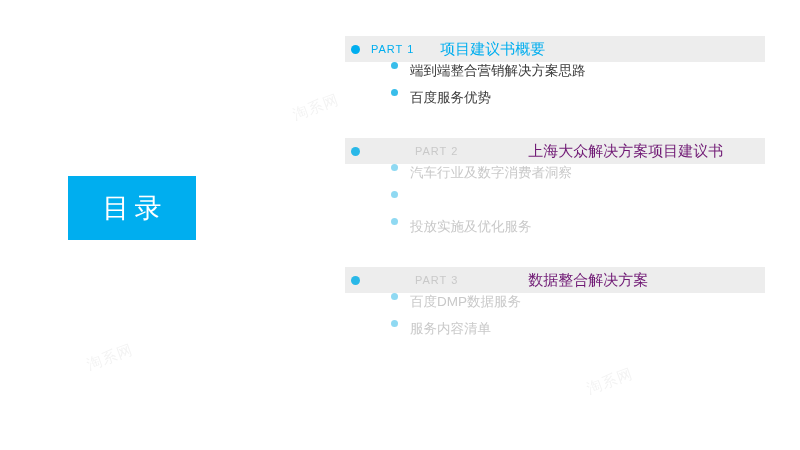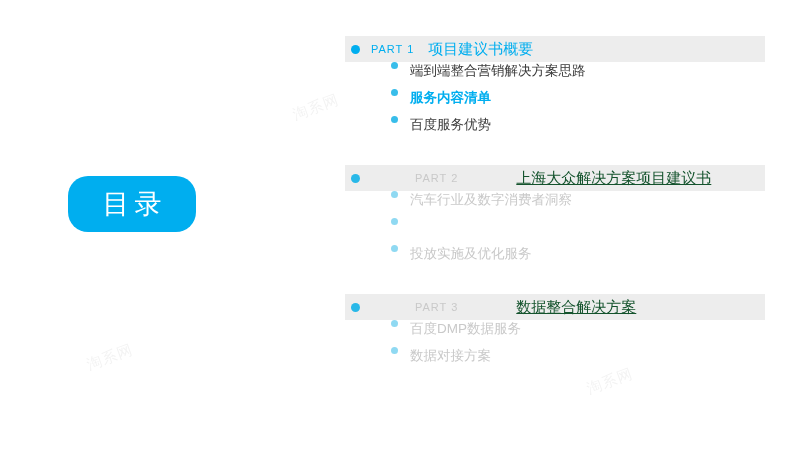--- a/index.html
+++ b/index.html
@@ -20,26 +20,25 @@
     height: 450px;
     background: #ffffff;
   }
 
   
   .toc-badge {
     position: absolute;
     left: 68px;
     top: 176px;
     width: 128px;
-    height: 56px;
+    height: 64px;
     background: #00AEEF;
     display: flex;
     align-items: center;
     justify-content: center;
-    border-radius: 20px;
   }
   .toc-badge-text {
     color: #ffffff;
     font-size: 27px;
     letter-spacing: 5px;
     text-indent: 5px;
     font-family: "Liberation Sans", sans-serif;
     line-height: 1;
   }
 
@@ -83,25 +82,25 @@
   .part-label {
     font-size: 11px;
     letter-spacing: 1px;
     white-space: nowrap;
   }
   .part-label.on  { color: #00AEEF; }
   .part-label.off { color: #C9C9C9; }
 
   .part-title {
     font-size: 15px;
-    margin-left: 14px;
+    margin-left: 26px;
     white-space: nowrap;
   }
   .part-title.on  { color: #00AEEF; }
-  .part-title.off { color: #14532d; text-decoration: underline; }
+  .part-title.off { color: #701a75; }
 
   .sub-list {
     margin: 0;
     padding: 0;
     list-style: none;
   }
   .sub-item {
     display: flex;
     align-items: flex-start;
     height: 27px;
@@ -163,24 +162,20 @@
         <span class="part-label on">PART 1</span>
         <span class="part-title on">项目建议书概要</span>
       </div>
       <ul class="sub-list">
         <li class="sub-item">
           <span class="bullet-sm"></span>
           <span class="sub-text dark">端到端整合营销解决方案思路</span>
         </li>
         <li class="sub-item">
           <span class="bullet-sm"></span>
-          <span class="sub-text accent">服务内容清单</span>
-        </li>
-        <li class="sub-item">
-          <span class="bullet-sm"></span>
           <span class="sub-text dark">百度服务优势</span>
         </li>
       </ul>
     </div>
 
     <div class="part-block">
       <div class="part-header inactive">
         <span class="bullet-lg off"></span>
         <span class="part-label off">PART 2</span>
         <span class="part-title off">上海大众解决方案项目建议书</span>
@@ -206,21 +201,21 @@
         <span class="part-label off">PART 3</span>
         <span class="part-title off">数据整合解决方案</span>
       </div>
       <ul class="sub-list">
         <li class="sub-item">
           <span class="bullet-sm dim"></span>
           <span class="sub-text dim">百度DMP数据服务</span>
         </li>
         <li class="sub-item">
           <span class="bullet-sm dim"></span>
-          <span class="sub-text dim">数据对接方案</span>
+          <span class="sub-text dim">服务内容清单</span>
         </li>
       </ul>
     </div>
 
   </div>
 
   <div class="watermark wm1">淘系网</div>
   <div class="watermark wm2">淘系网</div>
   <div class="watermark wm3">淘系网</div>
 

